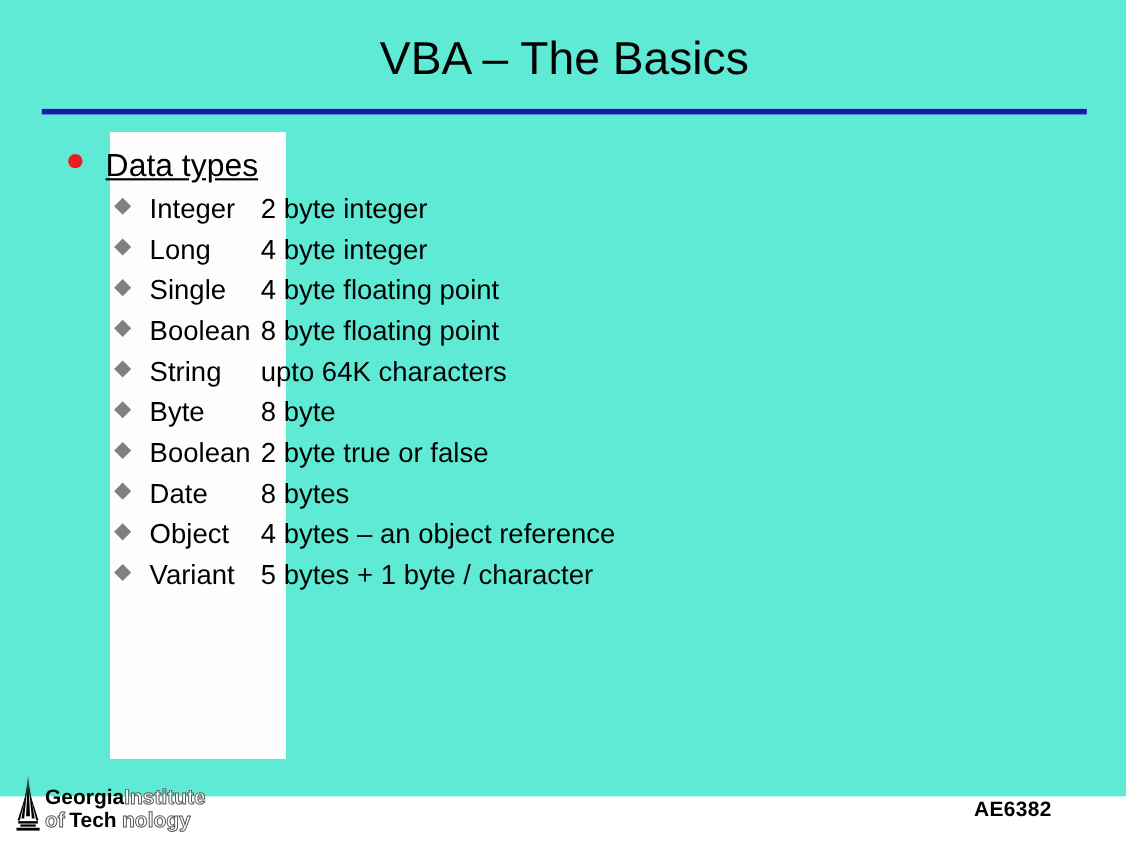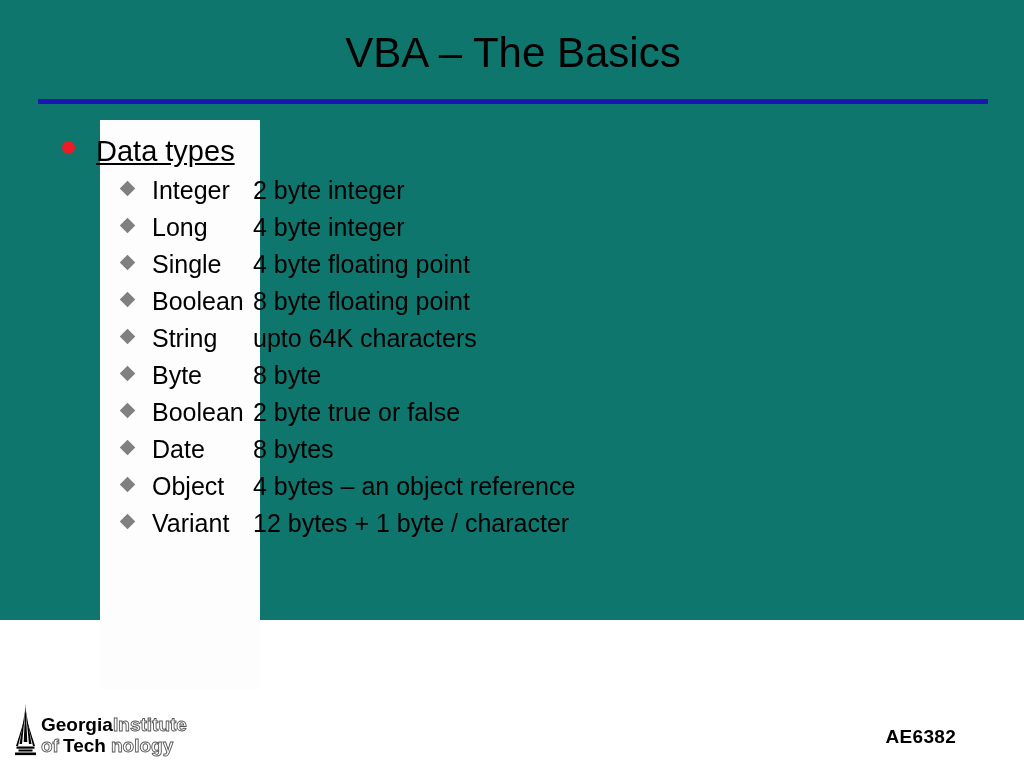--- a/index.html
+++ b/index.html
@@ -12,22 +12,22 @@
     height: 768px;
     overflow: hidden;
     font-family: "Liberation Sans", sans-serif;
     color: #000000;
     -webkit-font-smoothing: antialiased;
   }
 
   .slide {
     position: relative;
     width: 1024px;
-    height: 620px;
-    background: #0f766e;
+    height: 724px;
+    background: #5eead4;
   }
 
   
   .content-tint {
     position: absolute;
     left: 100px;
     top: 120px;
     width: 160px;
     height: 570px;
     background: #fdfdfd;
@@ -85,21 +85,21 @@
   }
   .level1-label {
     font-size: 29px;
     line-height: 34px;
     margin-left: 21px;
     white-space: nowrap;
   }
 
   .rows {
     position: absolute;
-    left: 122px;
+    left: 106px;
     top: 176px;
   }
   .row {
     display: flex;
     align-items: baseline;
     height: 37px;
   }
   .bullet-diamond {
     width: 11px;
     height: 11px;
@@ -214,21 +214,21 @@
 
       <div class="row">
         <span class="bullet-diamond"></span>
         <span class="row-name">Object</span>
         <span class="row-desc">4 bytes – an object reference</span>
       </div>
 
       <div class="row">
         <span class="bullet-diamond"></span>
         <span class="row-name">Variant</span>
-        <span class="row-desc">12 bytes + 1 byte / character</span>
+        <span class="row-desc">5 bytes + 1 byte / character</span>
       </div>
 
     </div>
   </div>
 
   <div class="logo">
     <svg width="215" height="60" viewBox="0 0 215 60" xmlns="http://www.w3.org/2000/svg">
       <g fill="#000000">
         <path d="M15.5 2 L17.3 40 L13.7 40 Z"></path>
         <path d="M15.5 6 L21.5 42 L19.0 42 Z"></path>

